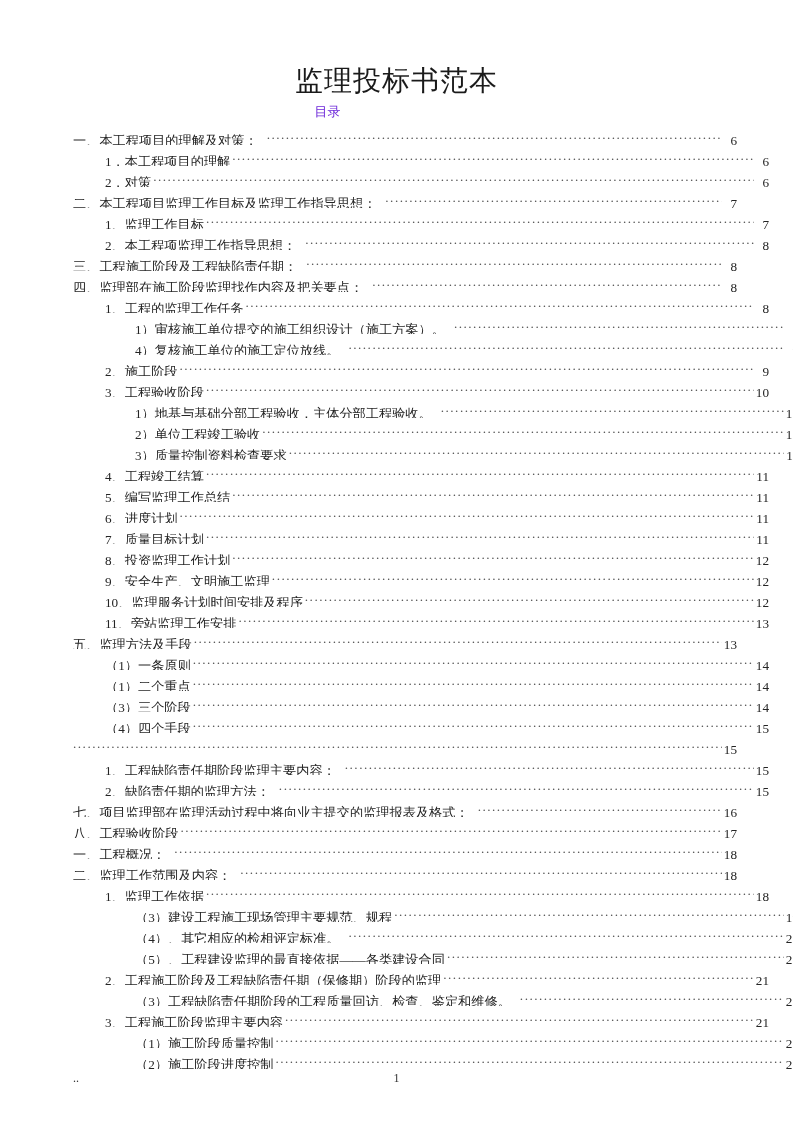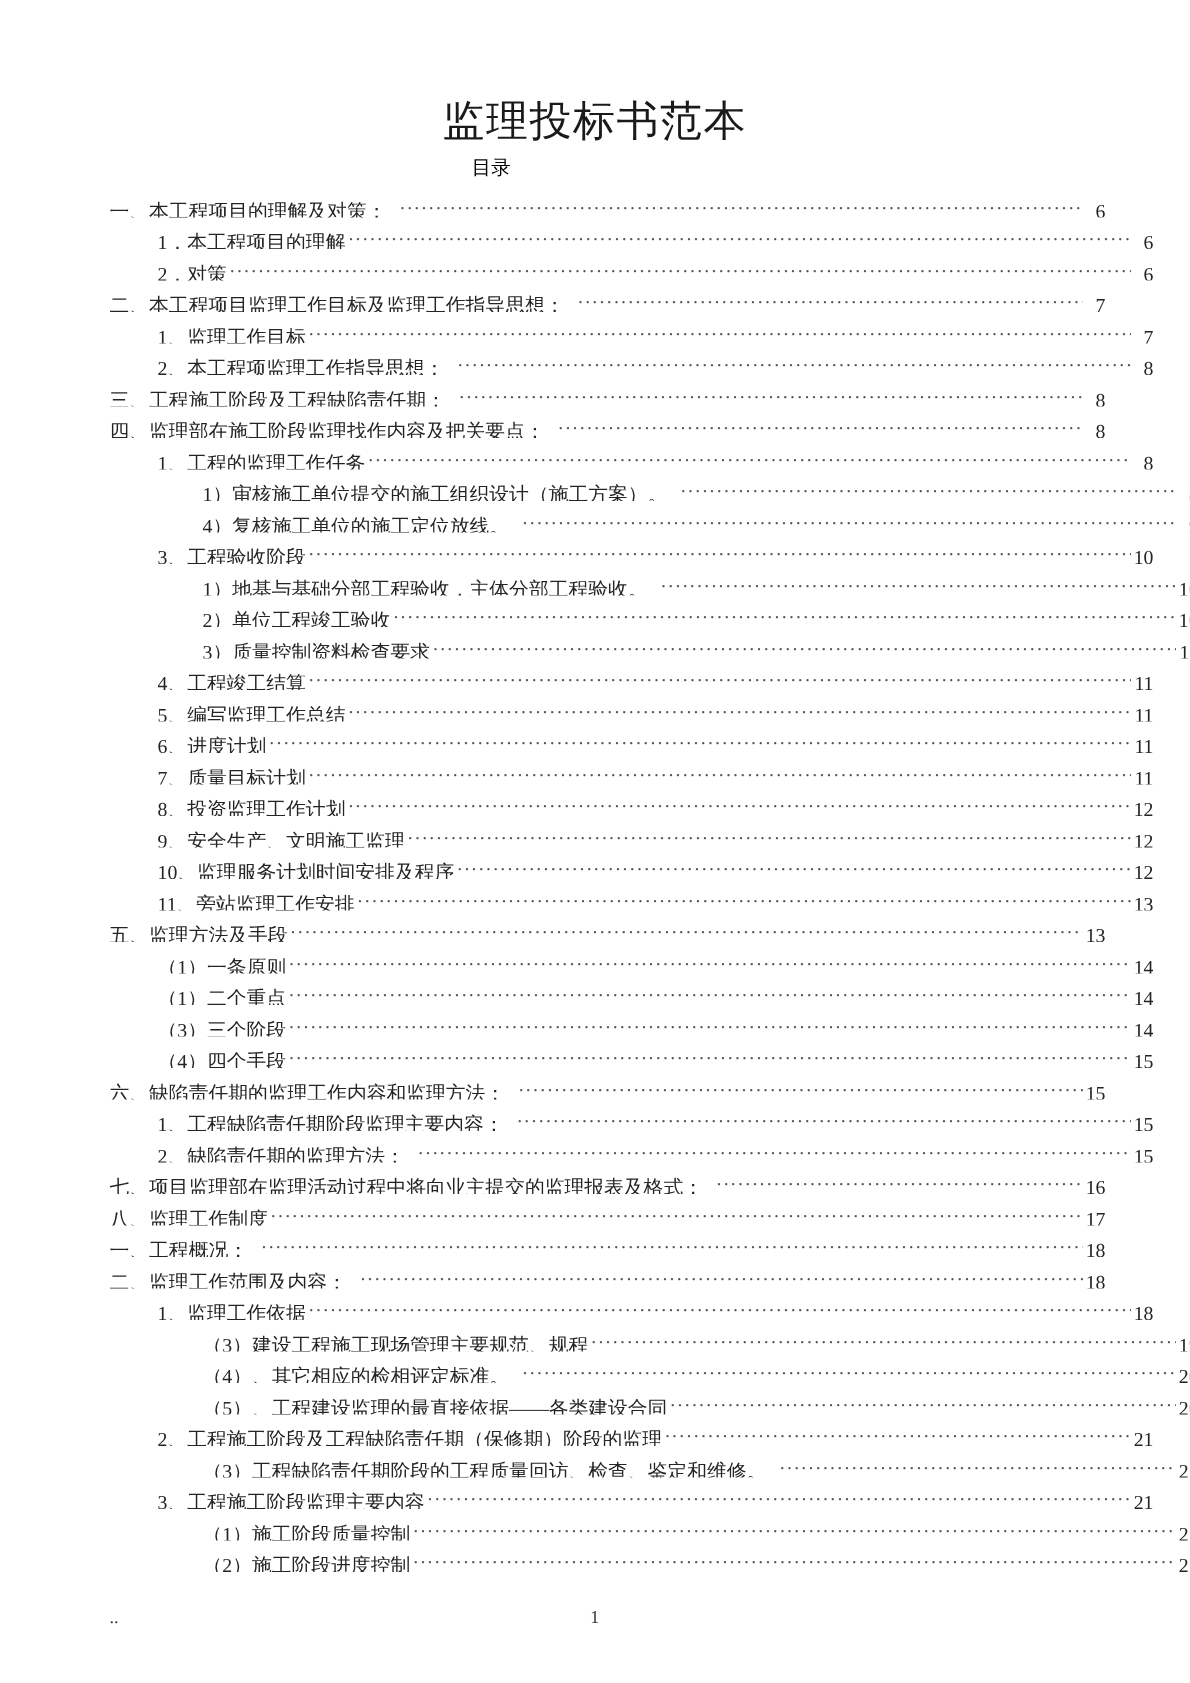--- a/index.html
+++ b/index.html
@@ -38,21 +38,21 @@
     font-family: "Liberation Sans", "DejaVu Sans", sans-serif;
   }
   .doc-subtitle {
     position: absolute;
     top: 103px;
     left: 0;
     width: 655px;
     text-align: center;
     font-size: 13px;
     line-height: 18px;
-    color: #000000;
+    color: #6d28d9;
     font-family: "Liberation Serif", "DejaVu Serif", serif;
   }
 
   
   .toc {
     position: absolute;
     top: 124px;
     left: 73px;
     width: 664px;
   }
@@ -192,20 +192,25 @@
         <span class="label">1）审核施工单位提交的施工组织设计（施工方案）。</span>
         <span class="leader"></span>
         <span class="pageno">8</span>
       </div>
       <div class="toc-entry lvl-3 gap">
         <span class="label">4）复核施工单位的施工定位放线。</span>
         <span class="leader"></span>
         <span class="pageno">9</span>
       </div>
       <div class="toc-entry lvl-2">
+        <span class="label">2、施工阶段</span>
+        <span class="leader"></span>
+        <span class="pageno">9</span>
+      </div>
+      <div class="toc-entry lvl-2">
         <span class="label">3、工程验收阶段</span>
         <span class="leader"></span>
         <span class="pageno">10</span>
       </div>
       <div class="toc-entry lvl-3 gap">
         <span class="label">1）地基与基础分部工程验收，主体分部工程验收。</span>
         <span class="leader"></span>
         <span class="pageno">10</span>
       </div>
       <div class="toc-entry lvl-3">
@@ -277,41 +282,40 @@
         <span class="label">（3）三个阶段</span>
         <span class="leader"></span>
         <span class="pageno">14</span>
       </div>
       <div class="toc-entry lvl-2">
         <span class="label">（4）四个手段</span>
         <span class="leader"></span>
         <span class="pageno">15</span>
       </div>
       <div class="toc-entry lvl-1 gap">
-        <span class="label">六、缺陷责任期的监理工作内容和监理方法：</span>
         <span class="leader"></span>
         <span class="pageno">15</span>
       </div>
       <div class="toc-entry lvl-2 gap">
         <span class="label">1、工程缺陷责任期阶段监理主要内容：</span>
         <span class="leader"></span>
         <span class="pageno">15</span>
       </div>
       <div class="toc-entry lvl-2 gap">
         <span class="label">2、缺陷责任期的监理方法：</span>
         <span class="leader"></span>
         <span class="pageno">15</span>
       </div>
       <div class="toc-entry lvl-1 gap">
         <span class="label">七、项目监理部在监理活动过程中将向业主提交的监理报表及格式：</span>
         <span class="leader"></span>
         <span class="pageno">16</span>
       </div>
       <div class="toc-entry lvl-1">
-        <span class="label">八、监理工作制度</span>
+        <span class="label">八、工程验收阶段</span>
         <span class="leader"></span>
         <span class="pageno">17</span>
       </div>
       <div class="toc-entry lvl-1 gap">
         <span class="label">一、工程概况：</span>
         <span class="leader"></span>
         <span class="pageno">18</span>
       </div>
       <div class="toc-entry lvl-1 gap">
         <span class="label">二、监理工作范围及内容：</span>

